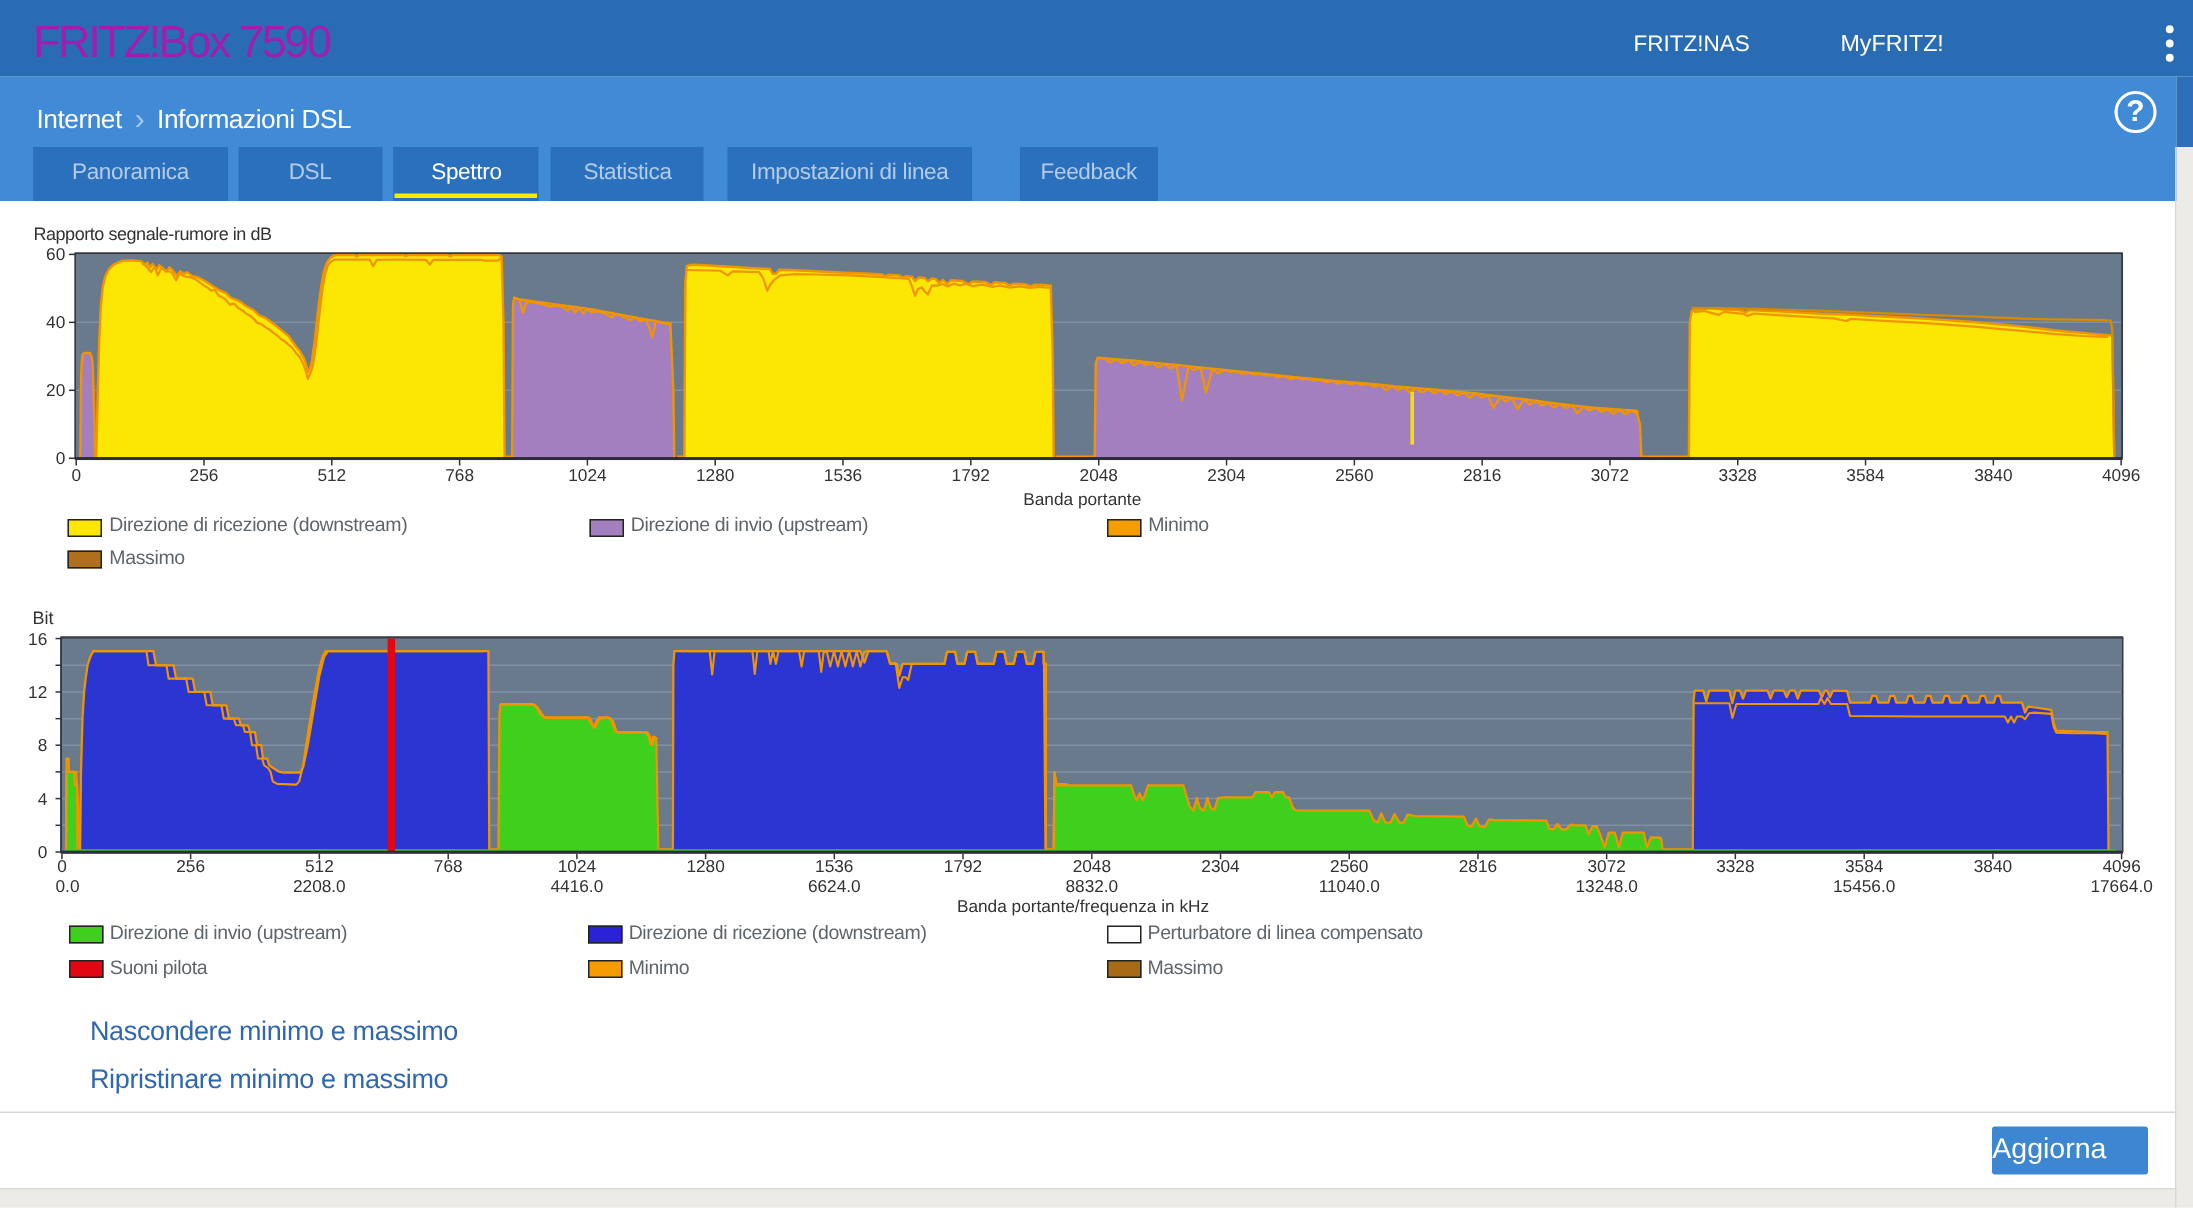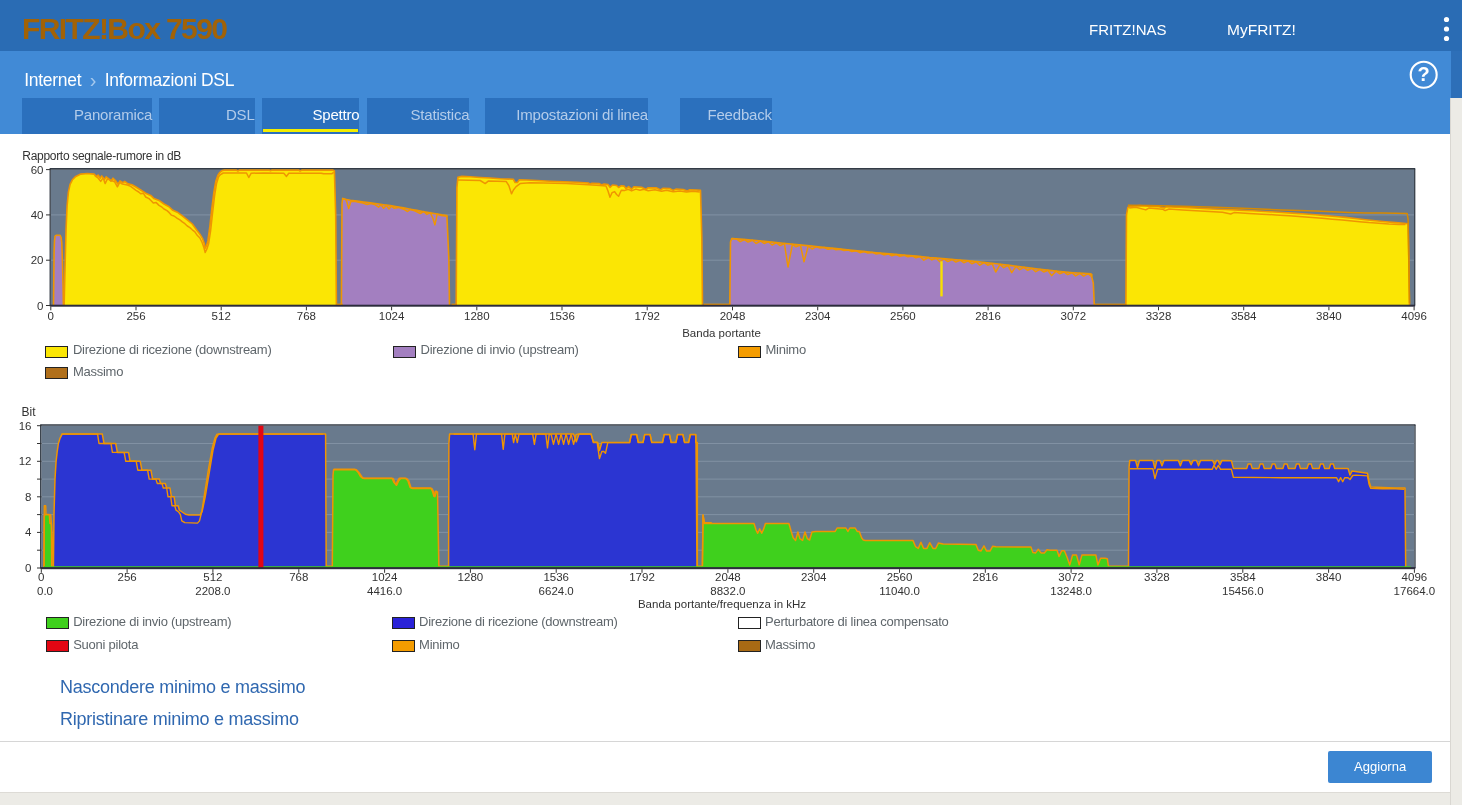--- a/index.html
+++ b/index.html
@@ -1,30 +1,30 @@
 <!DOCTYPE html>
 <html><head><meta charset="utf-8"><title>FRITZ!Box 7590</title><style>
 *{margin:0;padding:0;box-sizing:border-box}
 html,body{width:1462px;height:805px;background:#ecebe6;overflow:hidden;
  font-family:"Liberation Sans",sans-serif;position:relative}
 .abs{position:absolute}
 .sw{position:absolute;width:23px;height:12px;border:1px solid #222}
 .lt{position:absolute;font-size:13px;letter-spacing:-0.25px;color:#5f666b;white-space:nowrap}
 .tab{position:absolute;top:98px;height:35.5px;background:#2b70bd;color:#b3ccea;font-size:15px;
- text-align:right;line-height:34px;letter-spacing:-0.2px}
+ text-align:center;line-height:34px;letter-spacing:-0.2px}
 .tab.sel{color:#fff;font-weight:normal}
 .tabline{position:absolute;left:1px;right:1px;bottom:1.5px;height:3.2px;background:#f3ed00}
 .link{position:absolute;left:60px;color:#3068b0;font-size:18px;letter-spacing:-0.25px}
 </style></head>
 <body>
 <div class="abs" style="left:0;top:133.5px;width:1451px;height:658.5px;background:#fff"></div>
 <div class="abs" style="left:0;top:51px;width:1451px;height:82.5px;background:#418ad6"></div>
 <div class="abs" style="left:0;top:0;width:1462px;height:51px;background:#2a6cb4"></div>
 <div class="abs" style="left:1450.9px;top:51px;width:11.1px;height:47px;background:#2d6fb8"></div>
-<div class="abs" style="left:22px;top:12px;color:#a16207;font-size:30px;font-weight:bold;letter-spacing:-1.6px">FRITZ!Box 7590</div>
+<div class="abs" style="left:22px;top:12px;color:#a21caf;font-size:30px;font-weight:normal;letter-spacing:-1.6px">FRITZ!Box 7590</div>
 <div class="abs" style="left:1089px;top:21px;color:#fff;font-size:15px">FRITZ!NAS</div>
 <div class="abs" style="left:1227px;top:21px;color:#fff;font-size:15.5px">MyFRITZ!</div>
 <svg class="abs" style="left:1440px;top:14px" width="13" height="30" viewBox="0 0 13 30">
 <circle cx="6.5" cy="5.5" r="2.6" fill="#fff"></circle>
     <circle cx="6.5" cy="15" r="2.6" fill="#fff"></circle>
 <circle cx="6.5" cy="24.5" r="2.6" fill="#fff"></circle>
   </svg>
 <div class="abs" style="left:24.3px;top:67.5px;color:#fff;font-size:17.5px;letter-spacing:-0.3px">Internet
  <span style="color:#a6c9ee;font-size:20px;padding:0 4px;position:relative;top:1px">›</span> Informazioni DSL</div>
 <svg class="abs" style="left:1409px;top:59.5px" width="29.4" height="29.4" viewBox="0 0 29.4 29.4">
@@ -220,12 +220,12 @@
 <div class="sw" style="left:391.6px;top:640.2px;background:#f49c00;border-color:#222"></div>
 <div class="lt" style="left:419.1px;top:636.7px">Minimo</div>
 <div class="sw" style="left:737.5px;top:640.2px;background:#a86a14;border-color:#222"></div>
 <div class="lt" style="left:765.0px;top:636.7px">Massimo</div>
 <div class="link" style="top:677px">Nascondere minimo e massimo</div>
 <div class="link" style="top:709px">Ripristinare minimo e massimo</div>
 <div class="abs" style="left:0;top:741px;width:1451px;height:1px;background:#d6d6d6"></div>
 <div class="abs" style="left:0;top:791.5px;width:1451px;height:1px;background:#dddbd6"></div>
 <div class="abs" style="left:1450.3px;top:98px;width:1px;height:707px;background:#d9d7d2"></div>
 <div class="abs" style="left:1328.2px;top:751.3px;width:103.9px;height:31.5px;background:#3c86d2;
- border-radius:2px;color:#fff;font-size:13px;text-align:center;line-height:31.5px">Aggiorna</div>
+ border-radius:2px;color:#fff;font-size:19px;text-align:left;line-height:31.5px">Aggiorna</div>
 </body></html>

